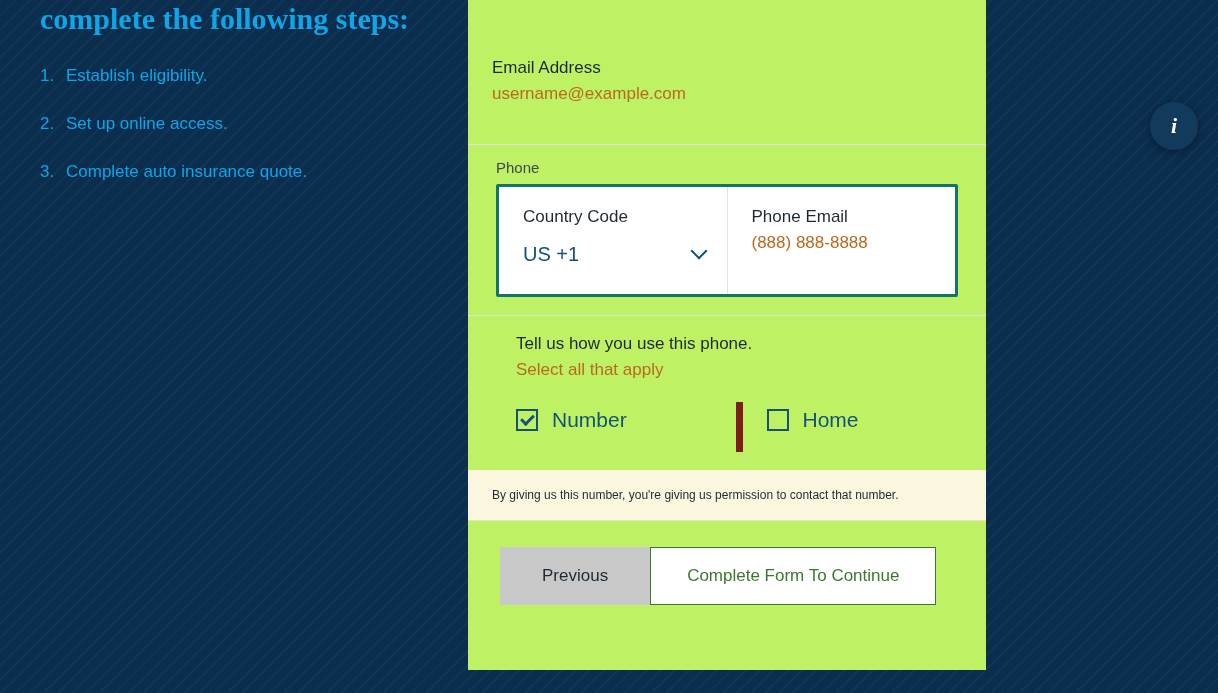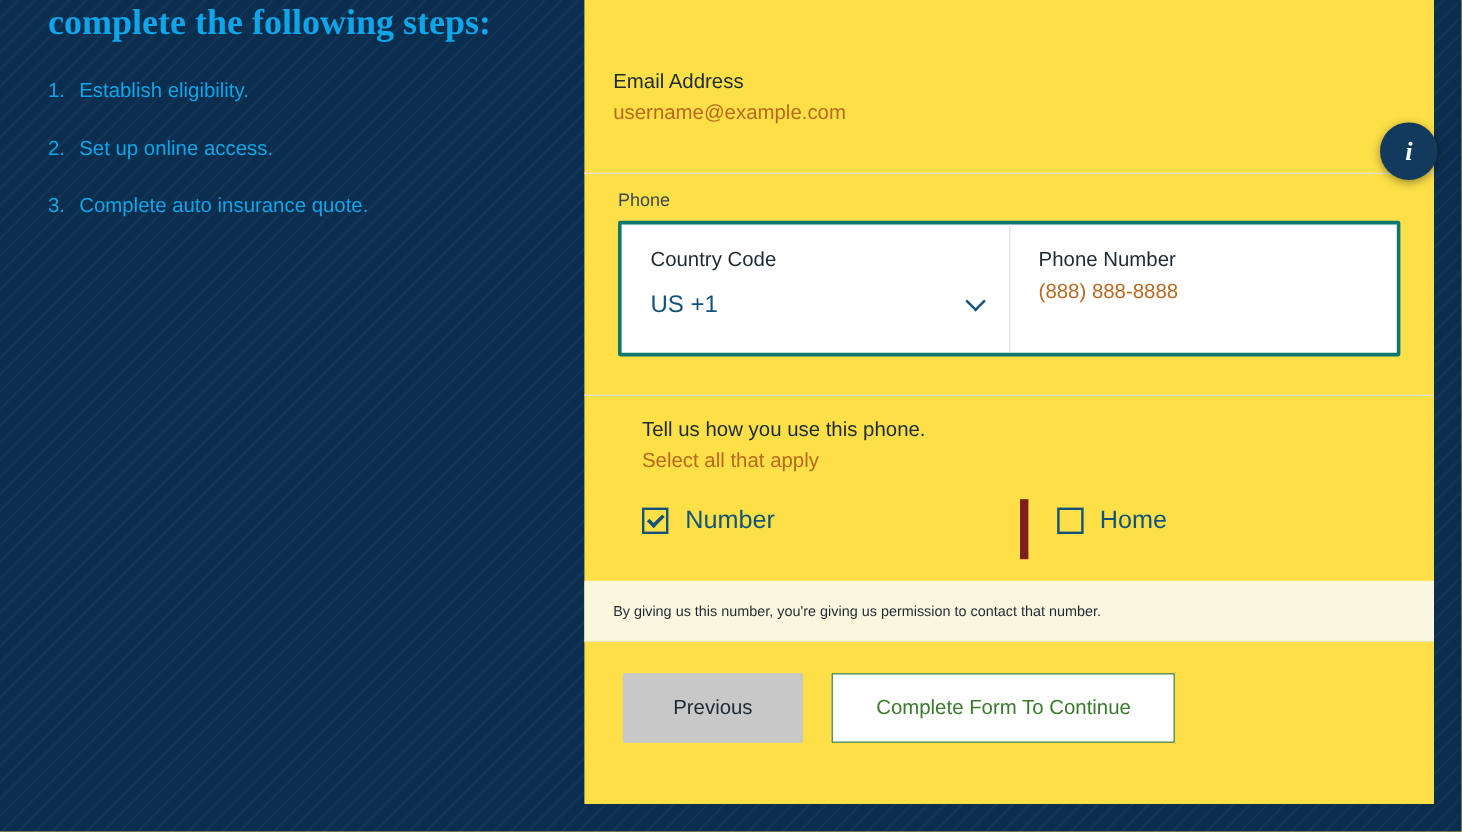--- a/index.html
+++ b/index.html
@@ -39,25 +39,25 @@
     position: relative;
   }
   .sidebar li::before {
     content: counter(step) ".";
     position: absolute;
     left: 0;
     top: 0;
   }
   .card {
     position: absolute;
-    left: 487px;
+    left: 468px;
     top: 0;
-    width: 708px;
+    width: 518px;
     height: 670px;
-    background: #fde047;
+    background: #bef264;
   }
   .section {
     border-bottom: 1px solid #e2e2e2;
     padding: 0 24px;
   }
   .email-section { padding-top: 58px; padding-bottom: 40px; }
   .label { color: #1e2a33; font-size: 17px; }
   .hint, .value-orange { color: #b9691f; font-size: 17px; margin-top: 6px; }
   .phone-head { color: #3d4850; font-size: 15px; padding: 14px 0 8px 4px; }
   .phone-grid {
@@ -113,21 +113,20 @@
   .permission {
     background: #fbf7de;
     color: #1e2a33;
     font-size: 12px;
     line-height: 1.5;
     padding: 16px 24px;
     border-bottom: 1px solid #e9e4be;
   }
   .actions {
     display: flex;
-    gap: 24px;
     padding: 26px 24px 30px 32px;
   }
   .btn-prev {
     background: #c8c8c8;
     color: #1e2a33;
     border: none;
     padding: 18px 42px;
     font-size: 17px;
     cursor: pointer;
   }
@@ -172,30 +171,30 @@
     </ol>
   </div>
 
   <div class="card">
 
     <div class="section email-section">
       <div class="label">Email Address</div>
       <div class="value-orange">username@example.com</div>
     </div>
 
-    <div class="section" style="padding-bottom:14px;">
+    <div class="section" style="padding-bottom:0;">
       <div class="phone-head">Phone</div>
       <div class="phone-grid">
         <div class="phone-col">
           <div class="label">Country Code</div>
           <div class="cc-value">US +1</div>
           <span class="chev"></span>
         </div>
         <div class="phone-col">
-          <div class="label">Phone Number</div>
+          <div class="label">Phone Email</div>
           <div class="value-orange">(888) 888-8888</div>
         </div>
       </div>
     </div>
 
     <div class="section usage-section" style="border-bottom:none;padding-left:48px;">
       <div class="label">Tell us how you use this phone.</div>
       <div class="hint">Select all that apply</div>
       <div class="usage-grid">
         <div class="usage-col">

